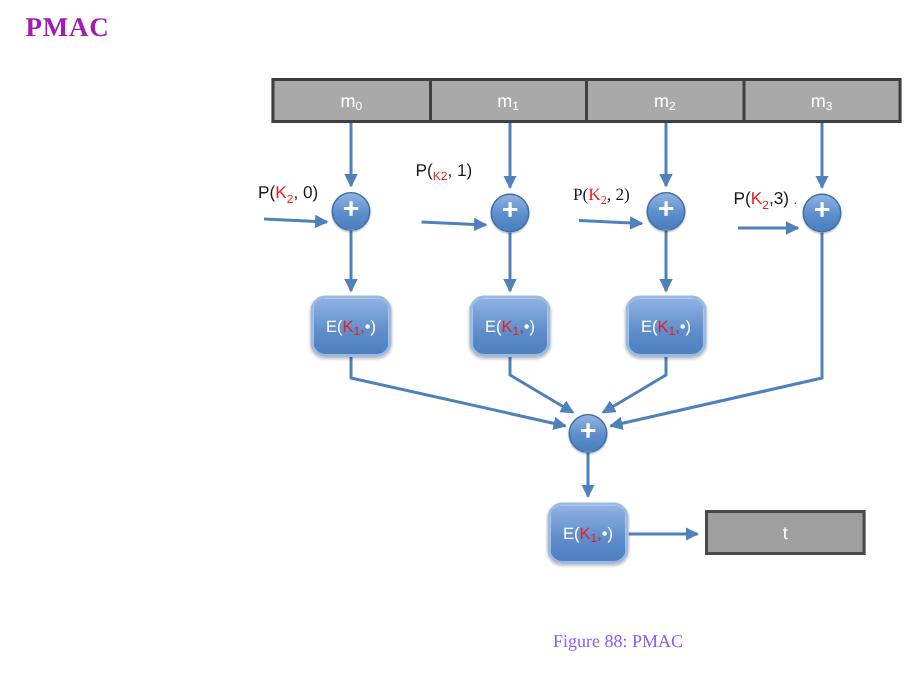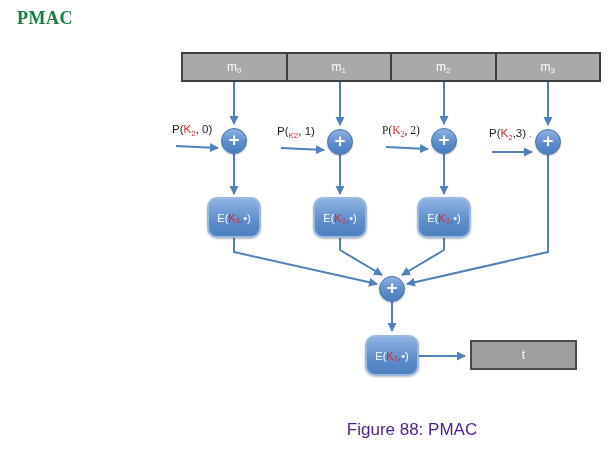--- a/index.html
+++ b/index.html
@@ -2,26 +2,26 @@
 <html><head>
 <meta charset="utf-8">
 <style>
   html,body{margin:0;padding:0;background:#ffffff;}
   .stage{
     position:relative;width:616px;height:463px;background:#ffffff;overflow:hidden;
     font-family:"Liberation Sans",sans-serif;
   }
   .doc-title{
     position:absolute;left:17px;top:8px;
-    font-family:"Liberation Serif",serif;font-weight:bold;font-size:18px;color:#15803d;
+    font-family:"Liberation Serif",serif;font-weight:bold;font-size:18px;color:#a21caf;
     letter-spacing:0.5px;
   }
   .caption{
     position:absolute;left:412px;top:420px;transform:translateX(-50%);
-    font-family:Liberation Sans, sans-serif;font-size:17px;color:#4c1d95;white-space:nowrap;
+    font-family:Liberation Serif, serif;font-size:12px;color:#8b5cf6;white-space:nowrap;
   }
   svg.connectors{position:absolute;left:0;top:0;z-index:1;}
   
   .msg-bar{
     position:absolute;left:181px;top:52px;width:420px;height:30px;
     background:#a9a9a9;border:2px solid #3f3f3f;box-sizing:border-box;
     display:flex;z-index:2;
   }
   .msg-seg{
     flex:1;display:flex;align-items:center;justify-content:center;
@@ -117,21 +117,21 @@
     </div>
     <div class="msg-seg">
       <span>m</span>
         <span class="sub">3</span>
     </div>
   </div>
 
   <div class="plabel" style="left:172px;top:123px;">
     <span>P(</span><span class="red">K</span><span class="red sub">2</span><span>, 0)</span><span class="p-suffix"></span>
   </div>
-  <div class="plabel" style="left:277px;top:125px;">
+  <div class="plabel" style="left:277px;top:108px;">
     <span>P(</span><span class="red"></span><span class="red sub">K2</span><span>, 1)</span><span class="p-suffix"></span>
   </div>
   <div class="plabel" style="left:382px;top:124px;font-family:Liberation Serif, serif;">
     <span>P(</span><span class="red">K</span><span class="red sub">2</span><span>, 2)</span><span class="p-suffix"></span>
   </div>
   <div class="plabel" style="left:489px;top:127px;text-align:right;">
     <span>P(</span><span class="red">K</span><span class="red sub">2</span><span>,3)</span><span class="p-suffix">.</span>
   </div>
 
   <div class="xor" style="left:221px;top:128px;">

